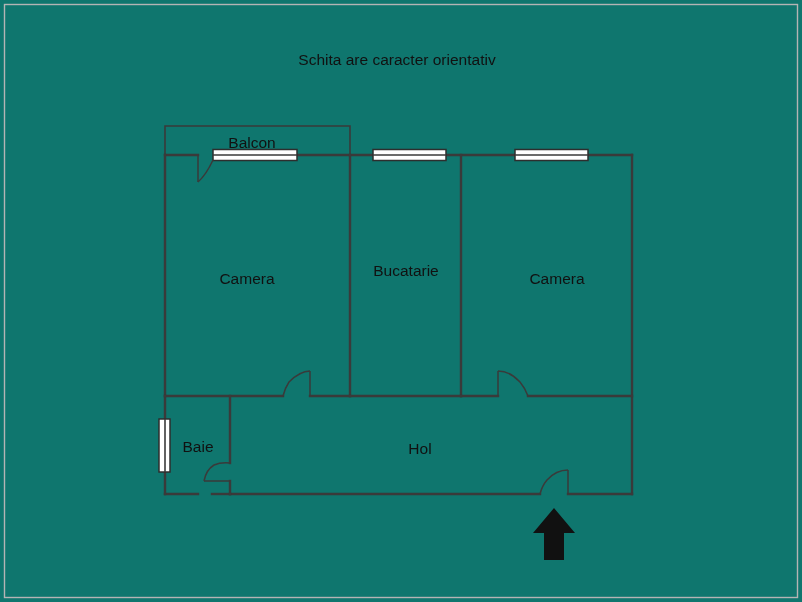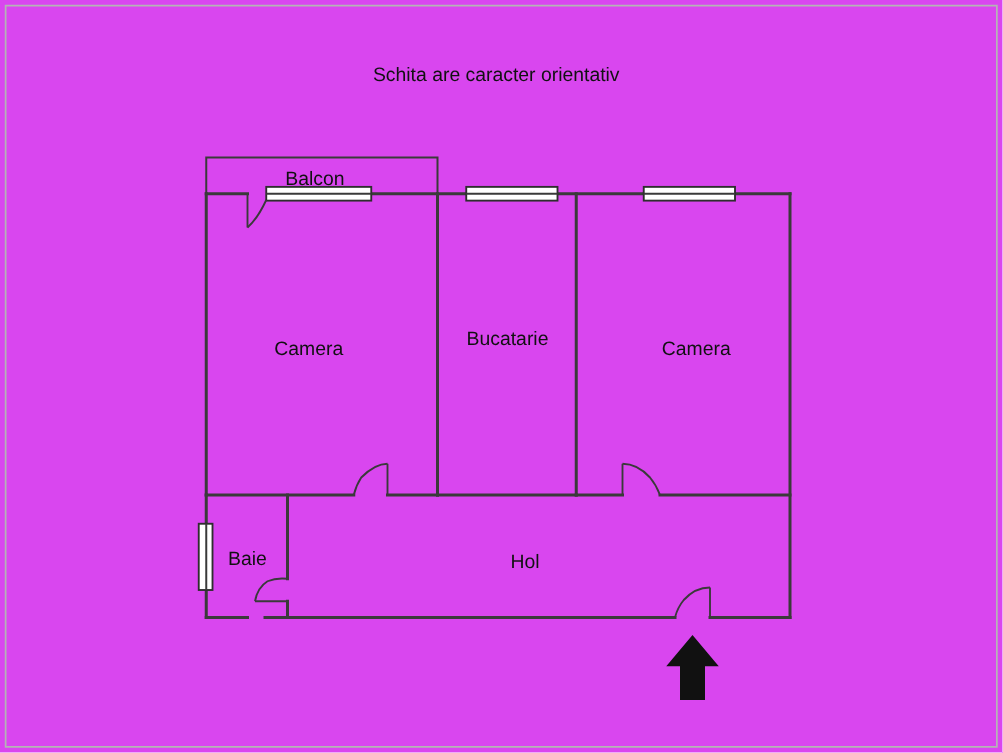--- a/index.html
+++ b/index.html
@@ -11,21 +11,21 @@
   body {
     width: 802px;
     height: 602px;
     font-family: "Liberation Sans", sans-serif;
     overflow: hidden;
   }
   #plan-root {
     position: relative;
     width: 802px;
     height: 602px;
-    background: #d946ef;
+    background: #0f766e;
   }
   #plan-svg {
     position: absolute;
     top: 0;
     left: 0;
     width: 802px;
     height: 602px;
     display: block;
   }
   .plan-title {

